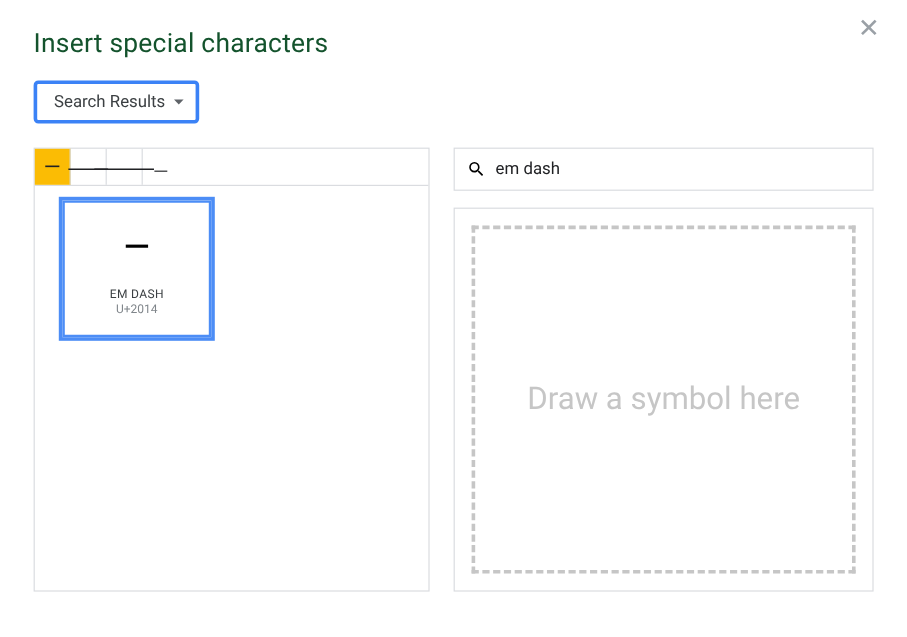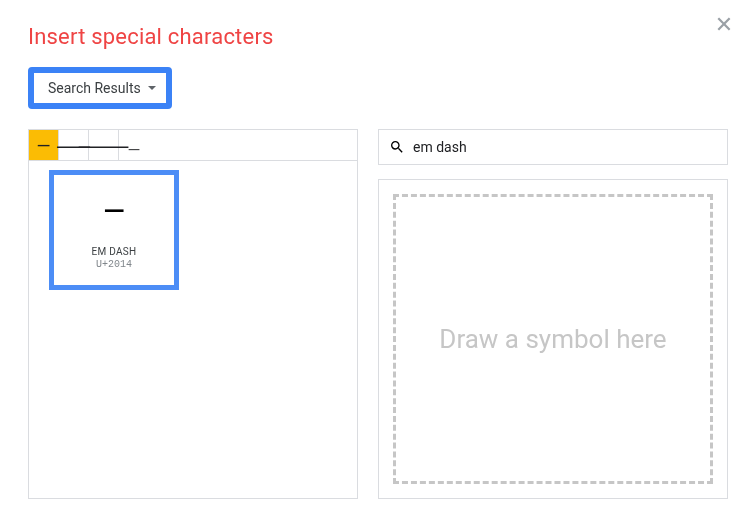--- a/index.html
+++ b/index.html
@@ -19,40 +19,40 @@
     }
     .dialog-header {
       display: flex;
       justify-content: space-between;
       align-items: center;
       margin-bottom: 18px;
     }
     .dialog-title {
       font-size: 22px;
       font-weight: 400;
-      color: #ef4444;
+      color: #14532d;
       letter-spacing: 0.2px;
     }
     .close-btn {
       position: absolute;
       top: 10px;
       right: 18px;
       font-size: 22px;
       color: #9aa0a6;
       cursor: pointer;
       width: 28px;
       height: 28px;
       display: flex;
       align-items: center;
       justify-content: center;
     }
     .category-selector {
       display: inline-flex;
       align-items: center;
-      border: 6px solid #3b82f6;
+      border: 3px solid #3b82f6;
       border-radius: 4px;
       padding: 7px 10px 7px 14px;
       font-size: 14px;
       color: #3c4043;
       cursor: pointer;
       margin-bottom: 20px;
       gap: 5px;
     }
     .caret {
       width: 0;
@@ -119,21 +119,20 @@
       font-size: 10px;
       color: #3c4043;
       text-align: center;
       letter-spacing: 0.3px;
     }
     .preview-code {
       font-size: 10px;
       color: #80868b;
       text-align: center;
       margin-top: 2px;
-      font-family: Liberation Mono, monospace;
     }
     .right-panel {
       flex: 1;
       display: flex;
       flex-direction: column;
     }
     .search-box {
       border: 1px solid #dadce0;
       height: 36px;
       display: flex;

